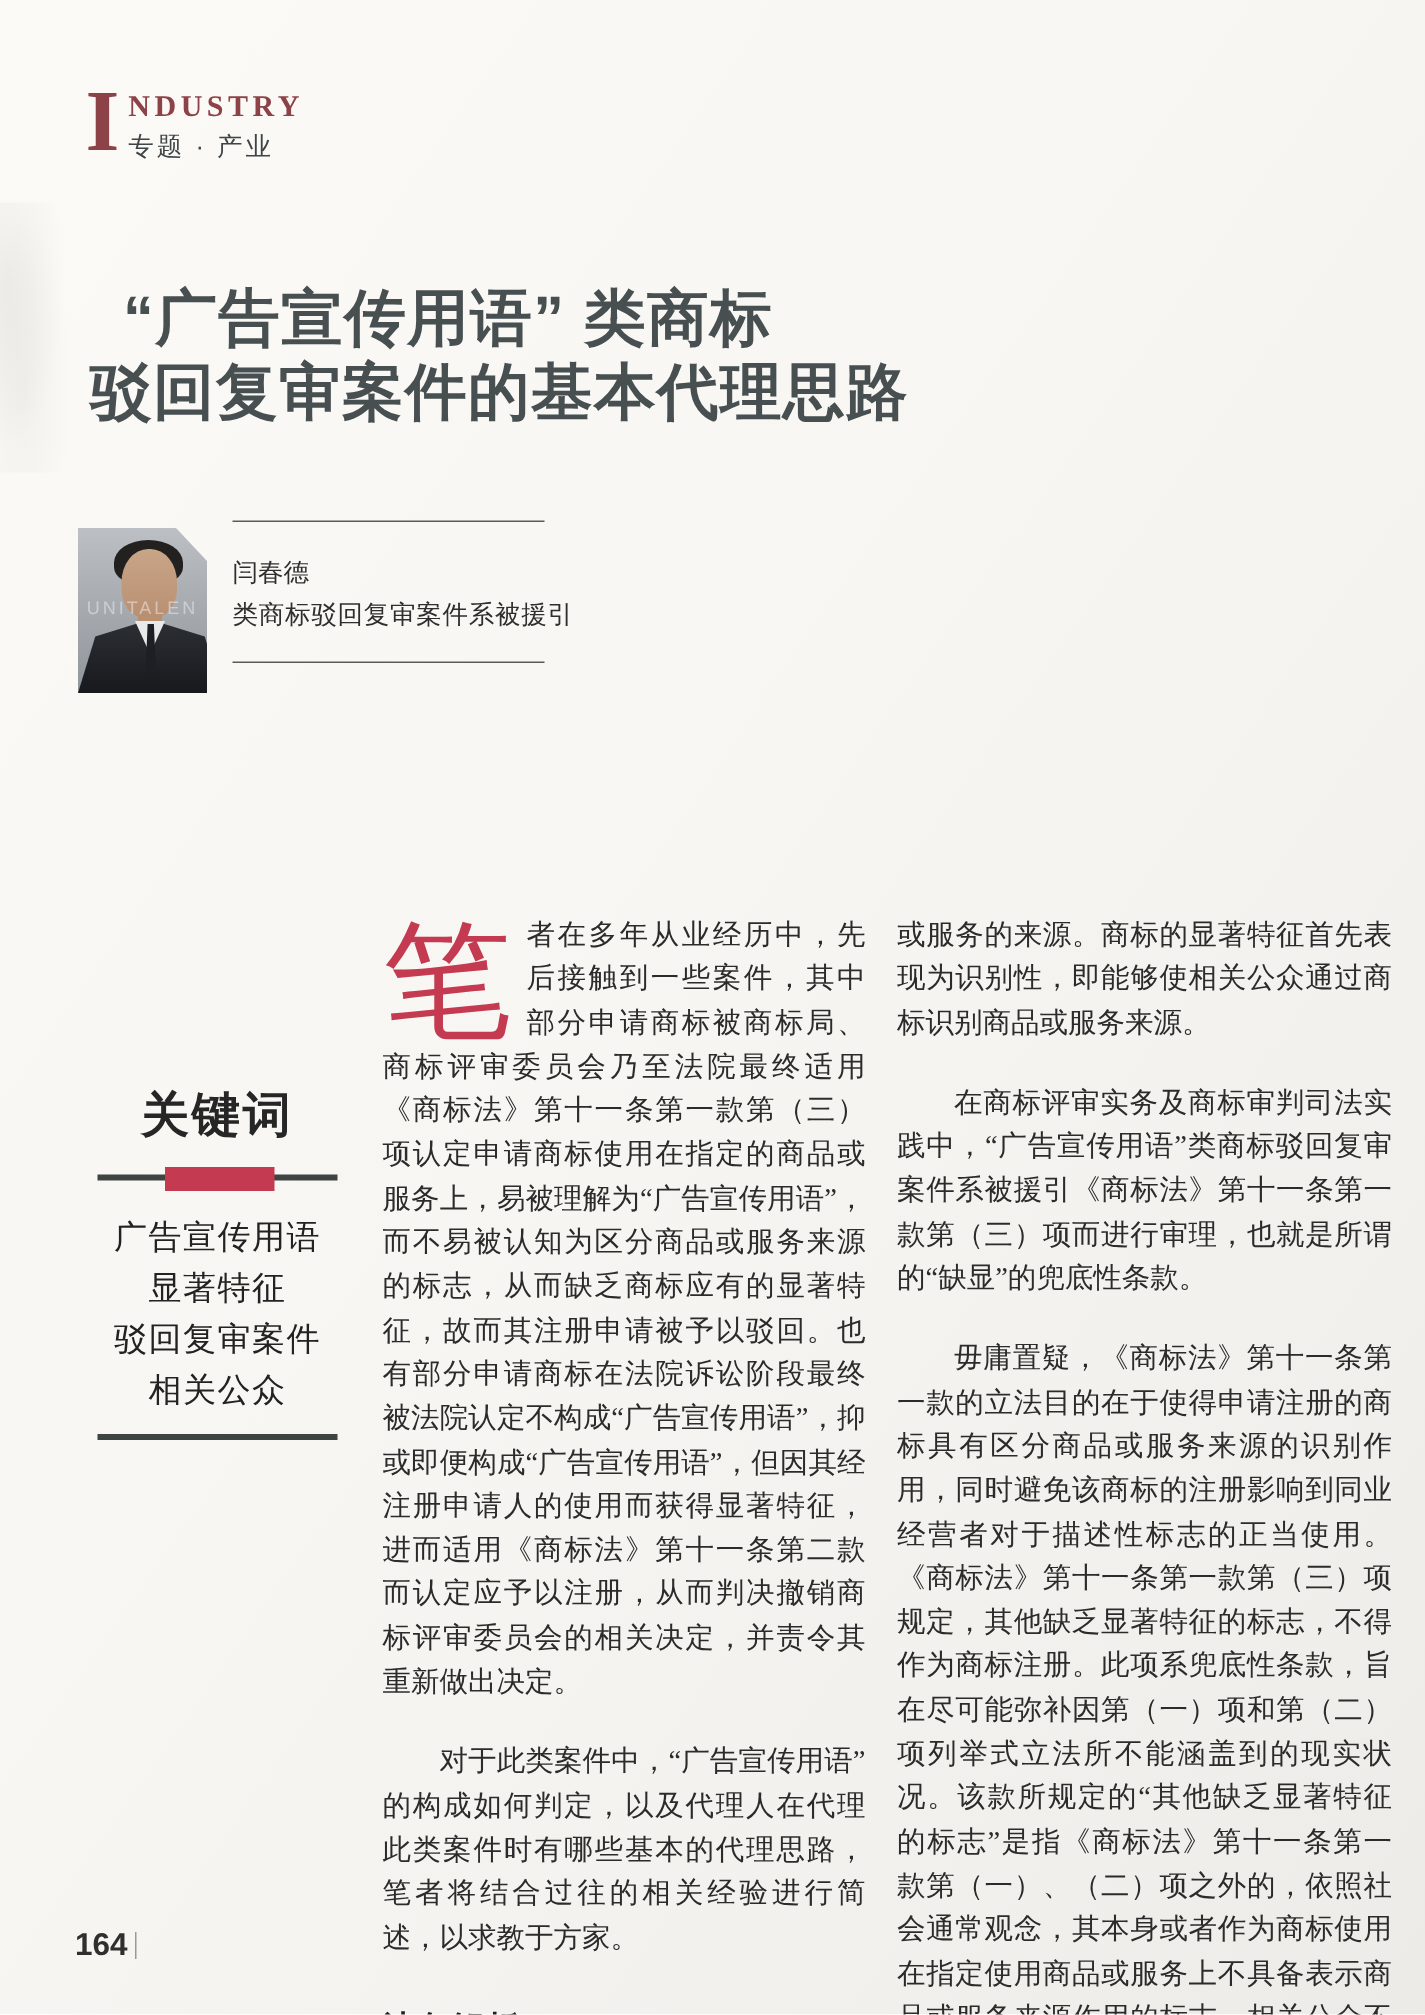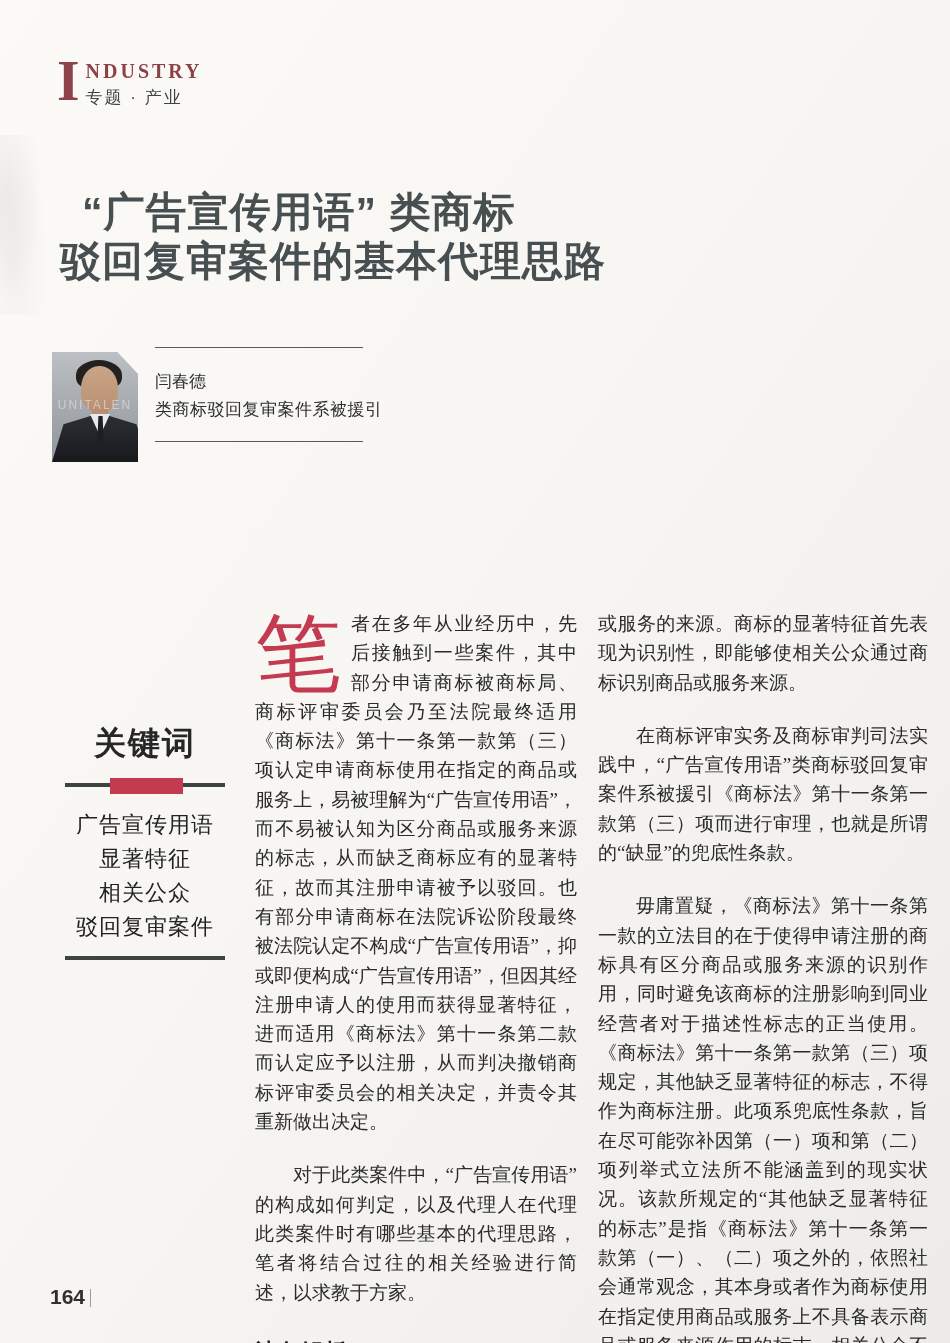--- a/index.html
+++ b/index.html
@@ -168,22 +168,22 @@
 
   <aside class="keywords">
     <div class="kw-heading">关键词</div>
     <div class="kw-rule-wrap">
       <div class="kw-rule"></div>
       <div class="kw-red"></div>
     </div>
     <div class="kw-list">
       <div class="kw-item">广告宣传用语</div>
       <div class="kw-item">显著特征</div>
+      <div class="kw-item">驳回复审案件</div>
       <div class="kw-item">相关公众</div>
-      <div class="kw-item">驳回复审案件</div>
     </div>
     <div class="kw-rule-bottom"></div>
   </aside>
 
   <div class="col col-left">
     <p><span class="dropcap">笔</span><span>者在多年从业经历中，先后接触到一些案件，其中部分申请商标被商标局、商标评审委员会乃至法院最终适用《商标法》第十一条第一款第（三）项认定申请商标使用在指定的商品或服务上，易被理解为“广告宣传用语”，而不易被认知为区分商品或服务来源的标志，从而缺乏商标应有的显著特征，故而其注册申请被予以驳回。也有部分申请商标在法院诉讼阶段最终被法院认定不构成“广告宣传用语”，抑或即便构成“广告宣传用语”，但因其经注册申请人的使用而获得显著特征，进而适用《商标法》第十一条第二款而认定应予以注册，从而判决撤销商标评审委员会的相关决定，并责令其重新做出决定。</span></p>
     <p class="indent">对于此类案件中，“广告宣传用语”的构成如何判定，以及代理人在代理此类案件时有哪些基本的代理思路，笔者将结合过往的相关经验进行简述，以求教于方家。</p>
     <h2 class="section-heading">法条解析</h2>
 
   </div>

